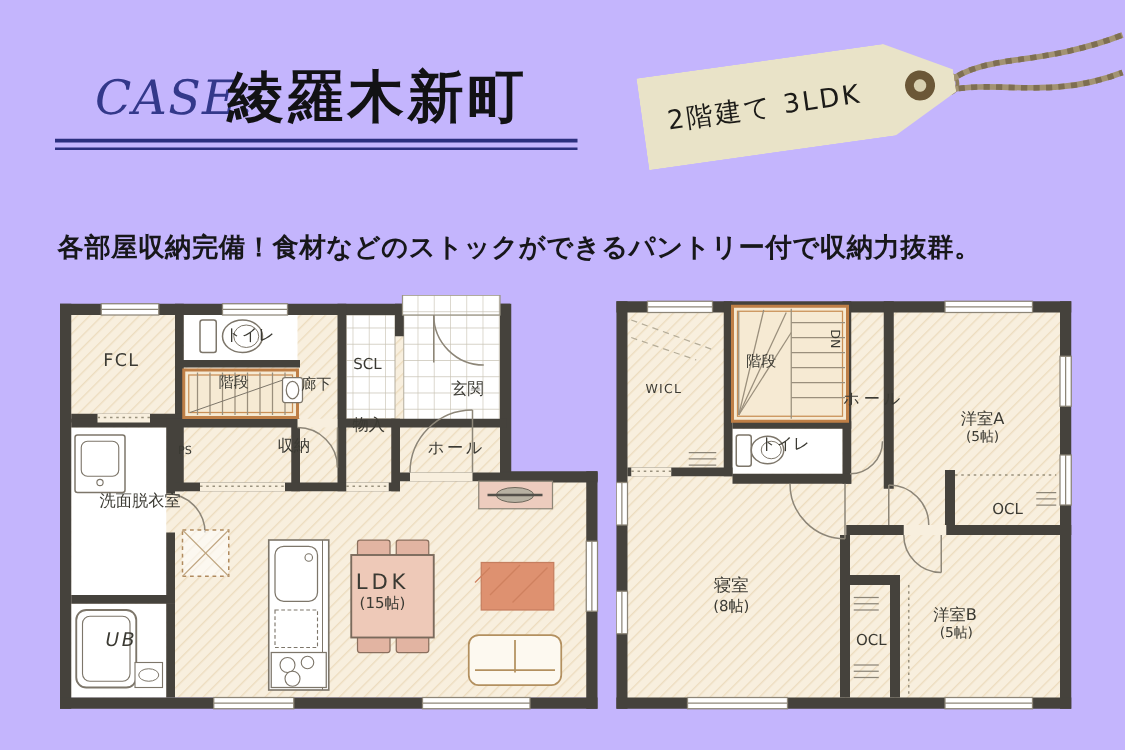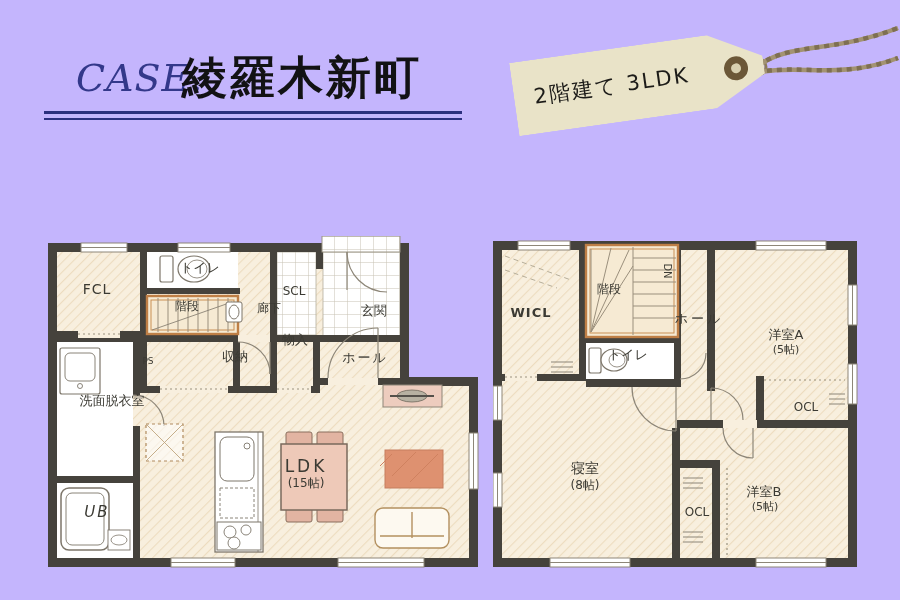--- a/index.html
+++ b/index.html
@@ -39,20 +39,21 @@
 </head>
 <body>
 
 <div id="stage">
 
   <div class="case-label">CASE.</div>
   <div class="page-title">綾羅木新町</div>
   <div class="rule1"></div>
   <div class="rule2"></div>
 
+  <div class="description">各部屋収納完備！食材などのストックができるパントリー付で収納力抜群。</div>
 
   <svg class="twine" width="160" height="96" viewBox="0 0 160 96">
     <circle cx="18" cy="53" r="8" fill="none" stroke="#8d7d5c" stroke-width="3"></circle>
     <path d="M18,52 C50,28 90,40 158,14" fill="none" stroke="#a39372" stroke-width="4.5"></path>
     <path d="M18,52 C50,28 90,40 158,14" fill="none" stroke="#7e6f52" stroke-width="4.5" stroke-dasharray="5,5"></path>
     <path d="M20,58 C60,50 100,66 158,44" fill="none" stroke="#a39372" stroke-width="4.5"></path>
     <path d="M20,58 C60,50 100,66 158,44" fill="none" stroke="#7e6f52" stroke-width="4.5" stroke-dasharray="5,5" stroke-dashoffset="3"></path>
   </svg>
   <div class="tag">
     <div class="tag-text">2階建て 3LDK</div>
@@ -316,33 +317,33 @@
         <line x1="190" y1="306" x2="210" y2="306"></line>
       <line x1="336" y1="158" x2="352" y2="158"></line>
         <line x1="336" y1="163" x2="352" y2="163"></line>
         <line x1="336" y1="168" x2="352" y2="168"></line>
     </g>
   </svg>
 
   <div class="room-label" style="left:97px;top:289px;font-size:14px;letter-spacing:1px;">FCL</div>
   <div class="room-label" style="left:200px;top:268px;font-size:13px;">トイレ</div>
   <div class="room-label" style="left:187px;top:306px;font-size:12px;">階段</div>
-  <div class="room-label" style="left:253px;top:308px;font-size:12px;padding-left:32px;">廊下</div>
+  <div class="room-label" style="left:253px;top:308px;font-size:12px;">廊下</div>
   <div class="room-label" style="left:294px;top:291px;font-size:12px;">SCL</div>
   <div class="room-label" style="left:362px;top:311px;font-size:13px;padding-left:24px;">玄関</div>
   <div class="room-label" style="left:148px;top:361px;font-size:9px;">PS</div>
   <div class="room-label" style="left:192px;top:357px;font-size:13px;margin-left:43px;">収納</div>
   <div class="room-label" style="left:295px;top:340px;font-size:13px;">物入</div>
   <div class="room-label" style="left:365px;top:358px;font-size:13px;letter-spacing:2px;">ホール</div>
   <div class="room-label" style="left:112px;top:401px;font-size:13px;">洗面脱衣室</div>
   <div class="room-label" style="left:97px;top:512px;font-size:15px;letter-spacing:2px;font-style:italic;">UB</div>
   <div class="room-label" style="left:306px;top:466px;font-size:17px;letter-spacing:3px;">LDK</div>
   <div class="room-label" style="left:306px;top:483px;font-size:12px;">(15帖)</div>
 
-  <div class="room-label" style="left:531px;top:312px;font-size:13px;letter-spacing:1px;font-weight:bold;">WICL</div>
+  <div class="room-label" style="left:531px;top:312px;font-size:10px;letter-spacing:1px;">WICL</div>
   <div class="room-label" style="left:609px;top:289px;font-size:12px;">階段</div>
   <div class="room-label rot" style="left:667px;top:271px;font-size:10px;">DN</div>
   <div class="room-label" style="left:699px;top:319px;font-size:13px;letter-spacing:3px;">ホール</div>
   <div class="room-label" style="left:628px;top:355px;font-size:13px;">トイレ</div>
   <div class="room-label" style="left:786px;top:335px;font-size:13px;">洋室A</div>
   <div class="room-label" style="left:786px;top:349px;font-size:11px;">(5帖)</div>
   <div class="room-label" style="left:806px;top:407px;font-size:12px;">OCL</div>
   <div class="room-label" style="left:585px;top:469px;font-size:14px;">寝室</div>
   <div class="room-label" style="left:585px;top:485px;font-size:12px;">(8帖)</div>
   <div class="room-label" style="left:697px;top:512px;font-size:12px;">OCL</div>

